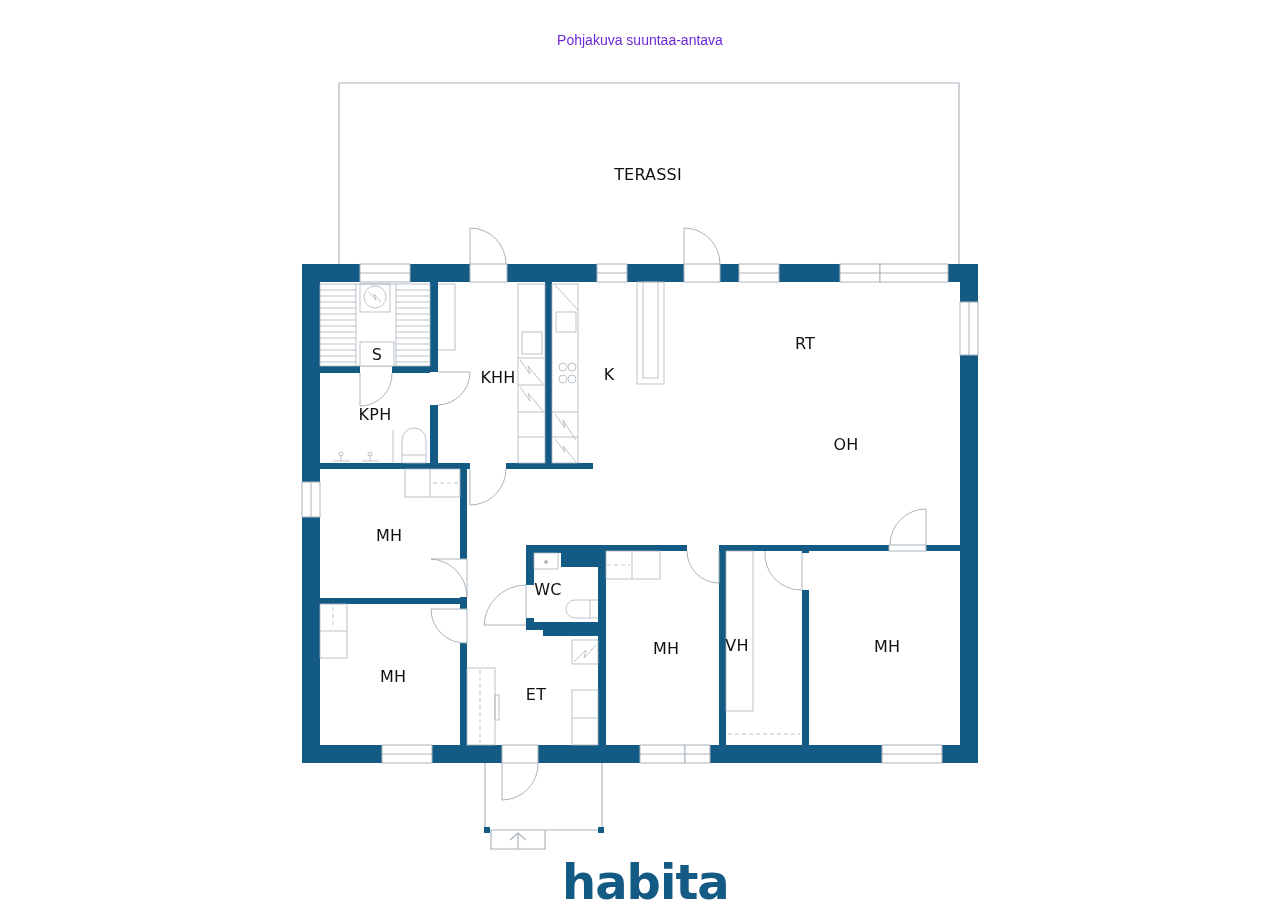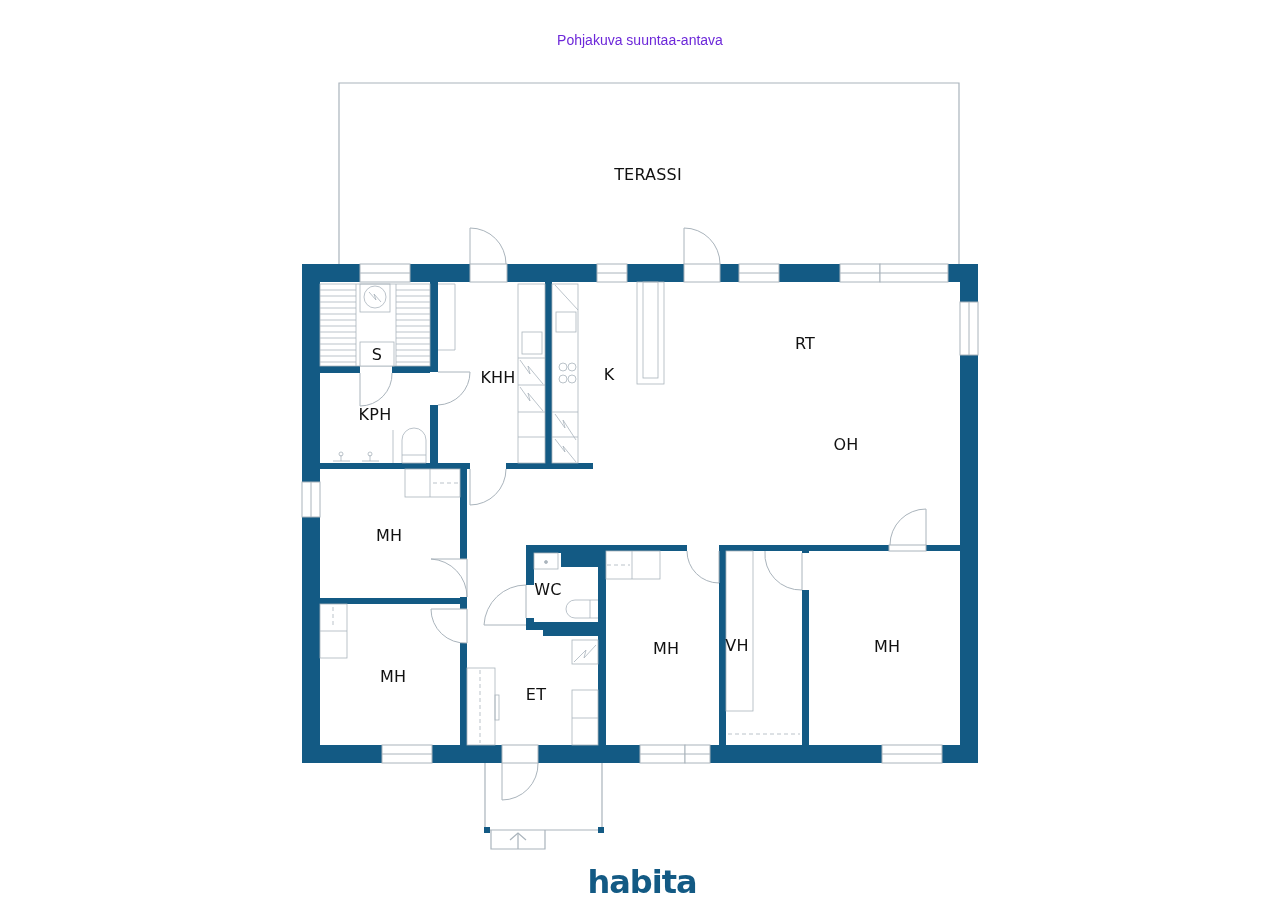--- a/index.html
+++ b/index.html
@@ -1,20 +1,20 @@
 <!DOCTYPE html>
 <html><head>
 <meta charset="utf-8">
 <style>
   html, body { margin: 0; padding: 0; background: #ffffff; }
   body { width: 1280px; height: 905px; position: relative; overflow: hidden; font-family: "Liberation Sans", sans-serif; }
   .title { position: absolute; left: 0; top: 32px; width: 1280px; text-align: center; font-size: 14px; color: #6d28d9; }
   svg.plan { position: absolute; left: 0; top: 0; }
   .room-label { position: absolute; font-family: "DejaVu Sans", sans-serif; font-size: 16px; color: #111; transform: translate(-50%, -50%); white-space: nowrap; letter-spacing: 0.2px; }
-  .logo { position: absolute; left: 562px; top: 862px; width: 160px; text-align: center; font-family: "DejaVu Sans", sans-serif; font-weight: bold; font-size: 32px; color: #135a84; letter-spacing: -1px; line-height: 40px; }
+  .logo { position: absolute; left: 562px; top: 862px; width: 160px; text-align: center; font-family: "DejaVu Sans", sans-serif; font-weight: bold; font-size: 48px; color: #135a84; letter-spacing: -1px; line-height: 40px; }
 </style>
 </head>
 <body>
 
 <div class="title">Pohjakuva suuntaa-antava</div>
 
 <svg class="plan" width="1280" height="905" viewBox="0 0 1280 905" xmlns="http://www.w3.org/2000/svg">
 
   <g fill="none" stroke="#aab4bc" stroke-width="1.2">
     <polyline points="339,265 339,83 959,83 959,265"></polyline>

